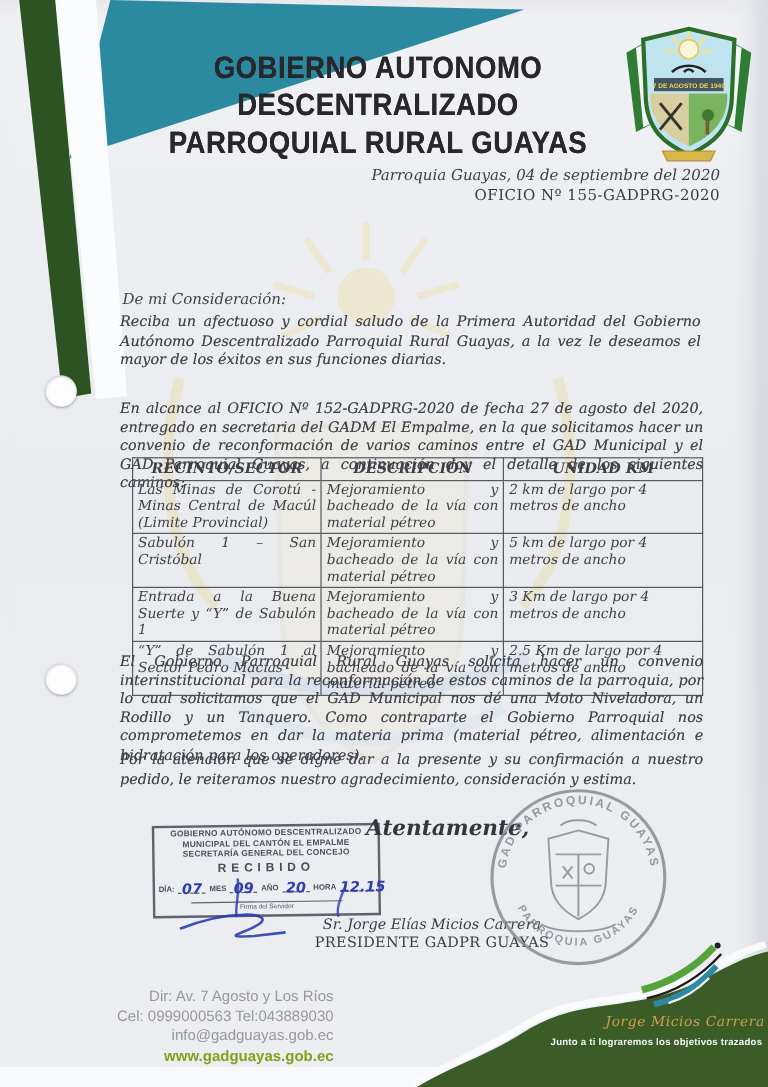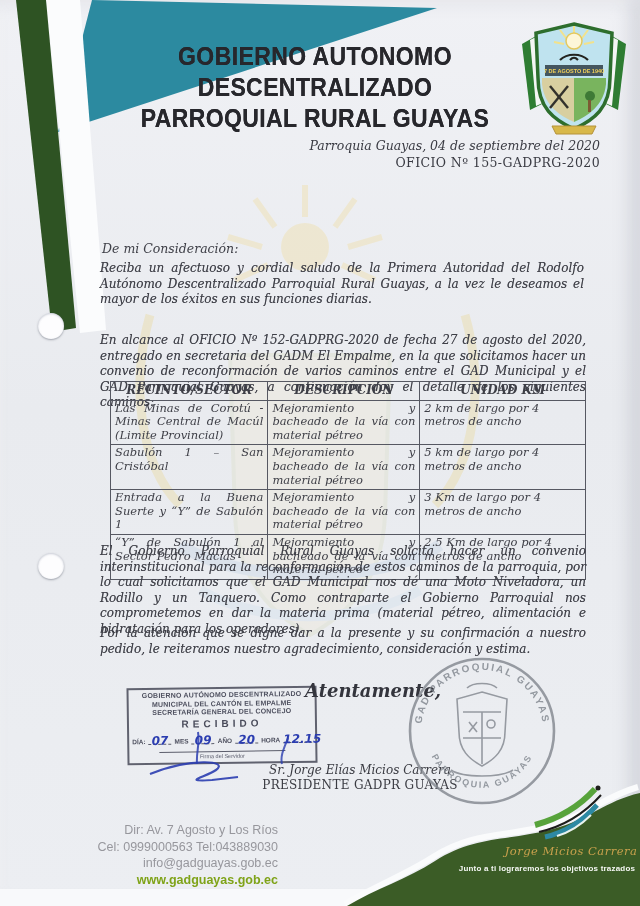--- a/index.html
+++ b/index.html
@@ -127,21 +127,21 @@
 
   <div class="abs meta">
     <div class="pd">Parroquia Guayas, 04 de septiembre del 2020</div>
     <div class="of">OFICIO Nº 155-GADPRG-2020</div>
   </div>
 
   <div class="abs recipient">
   </div>
   <div class="abs salutation">De mi Consideración:</div>
 
-  <div class="abs para p1">Reciba un afectuoso y cordial saludo de la Primera Autoridad del Rodolfo Autónomo Descentralizado Parroquial Rural Guayas, a la vez le deseamos el mayor de los éxitos en sus funciones diarias.</div>
+  <div class="abs para p1">Reciba un afectuoso y cordial saludo de la Primera Autoridad del Gobierno Autónomo Descentralizado Parroquial Rural Guayas, a la vez le deseamos el mayor de los éxitos en sus funciones diarias.</div>
   <div class="abs para p2">En alcance al OFICIO Nº 152-GADPRG-2020 de fecha 27 de agosto del 2020, entregado en secretaria del GADM El Empalme, en la que solicitamos hacer un convenio de reconformación de varios caminos entre el GAD Municipal y el GAD Parroquial Guayas, a continuación doy el detalle de los siguientes caminos:</div>
 
   <table class="abs roads">
     <thead>
       <tr>
         <th class="c1">RECINTO/SECTOR</th>
         <th class="c2">DESCRIPCIÓN</th>
         <th class="c3">UNIDAD KM</th>
       </tr>
     </thead>

